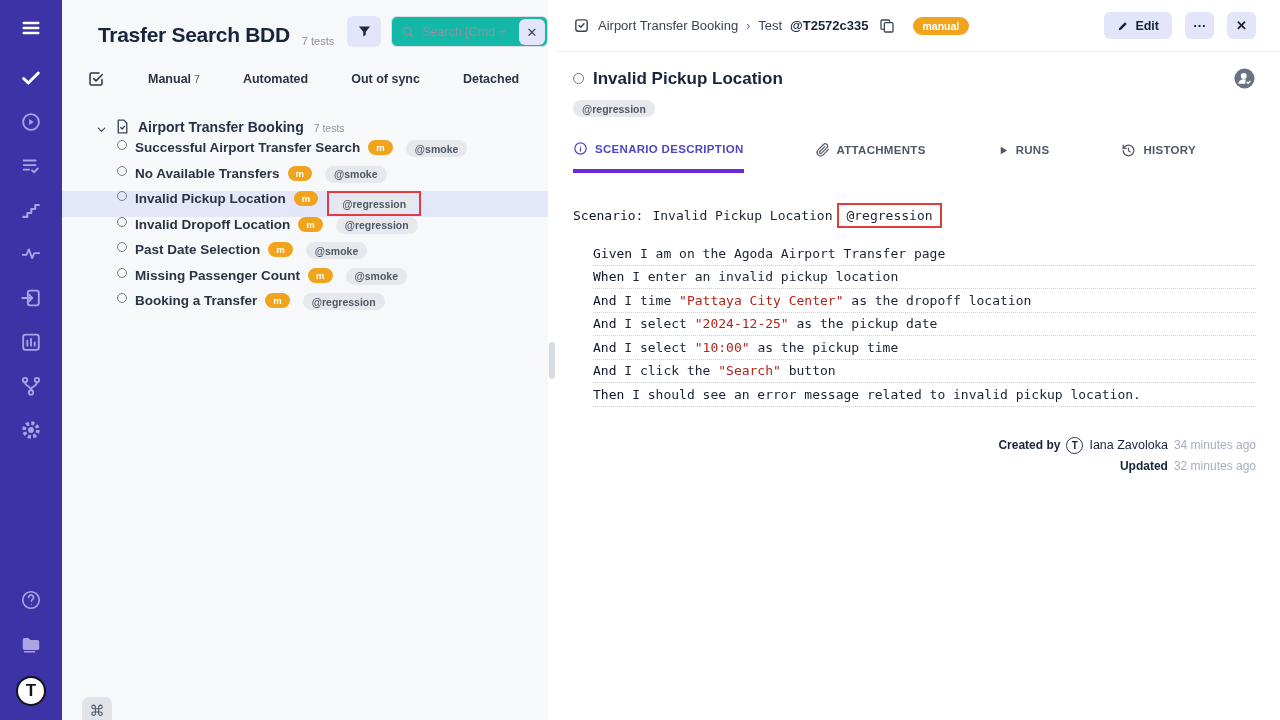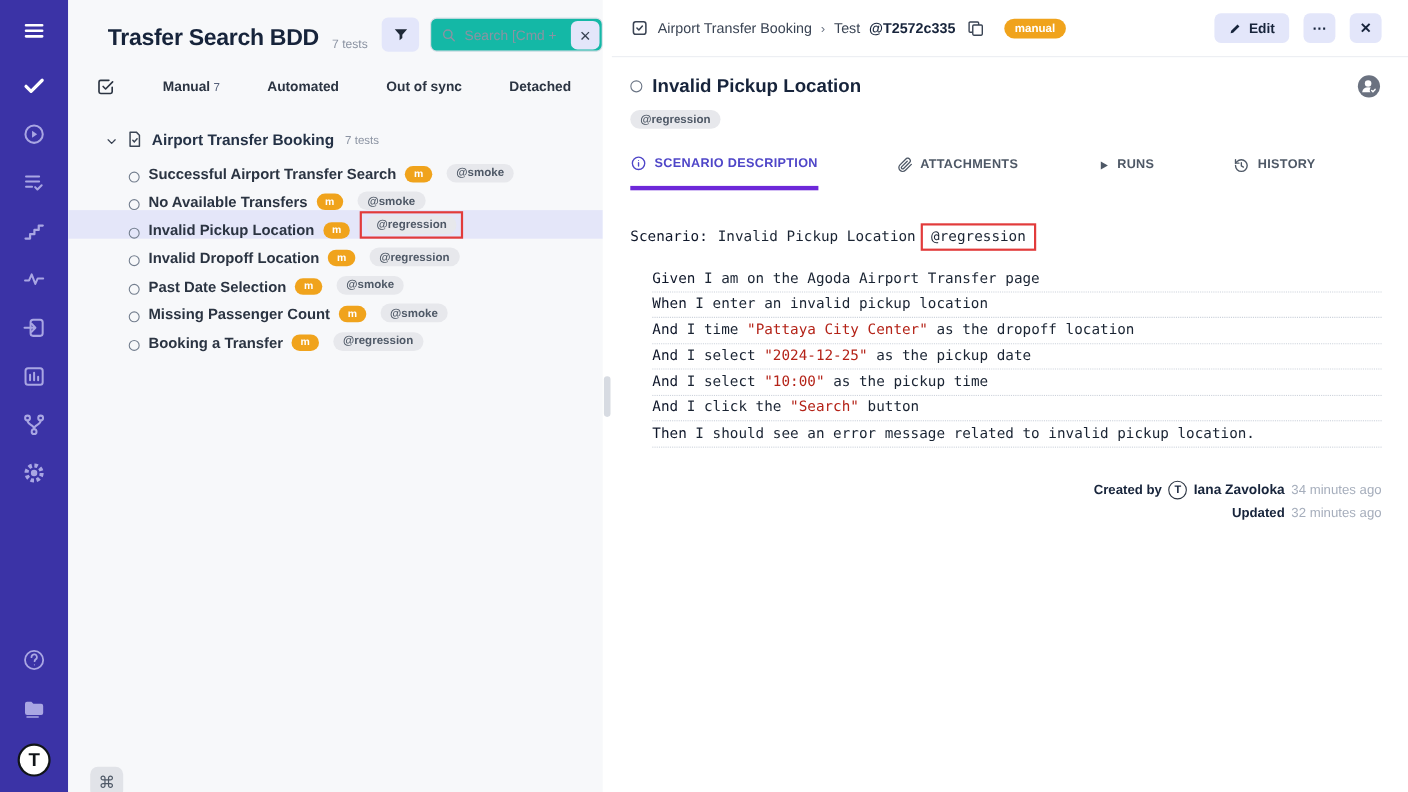--- a/index.html
+++ b/index.html
@@ -32,21 +32,21 @@
   .check-all { width:18px; height:18px; color:#2b3442; cursor:pointer; }
   .lp-filter { font-size:12.5px; font-weight:bold; color:#2b3442; cursor:pointer; white-space:nowrap;padding-left:16px; }
   .lp-filter .fcount { font-size:10.5px; font-weight:normal; color:#55607a; margin-left:3px; }
 
   .tree { margin-top:25px; }
   .folder-row { display:flex; align-items:center; height:27px; padding-left:34px; gap:7px; cursor:pointer; }
   .chev { width:11px; height:11px; color:#3a4454; flex-shrink:0; }
   .doc-ic { width:17px; height:17px; color:#3a4454; flex-shrink:0; }
   .folder-name { font-size:14px; font-weight:bold; color:#253246; }
   .folder-count { font-size:10.5px; color:#8b93a2; margin-left:3px; margin-top:2px; }
-  .test-row { display:flex; align-items:flex-end; height:25.5px; padding-left:55px; cursor:pointer; }
+  .test-row { display:flex; align-items:flex-start; height:25.5px; padding-left:55px; cursor:pointer; }
   .test-row.selected { background:#e4e6f9; }
   .test-circle { width:10px; height:10px; border:1.5px solid #737e8e; border-radius:50%; flex-shrink:0; background:transparent; }
   .test-label { font-size:13.5px; font-weight:bold; color:#2b3442; margin-left:8px; white-space:nowrap; }
   .m-badge { background:#f0a31c; color:#fff; font-size:9.5px; font-weight:bold; padding:2px 8px; border-radius:9px; margin-left:8px; }
   .tag-pill { background:#e7e8ec; color:#4e5866; font-size:10.5px; font-weight:bold; padding:2.5px 9px; border-radius:9px; margin-left:13px; white-space:nowrap; }
   .red-box { border:2px solid #e23b3b; padding:2px 4px; margin-left:9px; display:inline-flex; align-items:center; }
   .red-box .tag-pill { margin-left:0; }
   .cmd-btn { position:absolute; left:20px; bottom:-5px; width:30px; height:28px; background:#e1e3e8; border:none; border-radius:7px; font-size:15px; color:#4e5866; cursor:pointer; }
 
   
@@ -83,21 +83,21 @@
   .str { color:#b42318; }
   .scn-line { display:flex; align-items:center; }
   .scn-name { margin-left:9px; }
   .scn-redbox { border:2px solid #e23b3b; padding:3px 7px; margin-left:5px; }
   .steps { margin:14px 0 0 20px; }
   .step { padding:4.5px 0 4px; border-bottom:1px dotted #ccd2db; white-space:pre-wrap; line-height:14px; }
 
   .meta { margin:30px 24px 0 0; align-self:flex-end; text-align:center; font-size:12px; color:#17243b; }
   .meta-row { display:flex; align-items:center; justify-content:flex-end; gap:6px; margin-bottom:5px; }
   .meta-label { font-weight:bold; }
-  .meta-author { font-weight:bold; font-size:12.5px; }
+  .meta-author { font-weight:normal; font-size:12.5px; }
   .meta-ago { color:#a6aebc; }
   .t-avatar { width:17px; height:17px; border:1.5px solid #2b3442; border-radius:50%; display:flex; align-items:center; justify-content:center; font-size:10px; font-weight:bold; color:#17243b; background:#fff; }
 </style>
 </head>
 <body>
 
 <div class="app">
 
   <nav class="rail">
     <span class="rail-icon hamburger">

